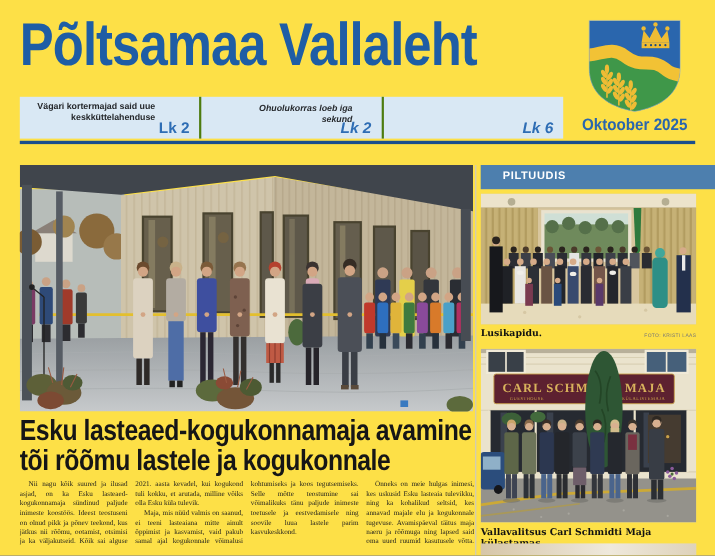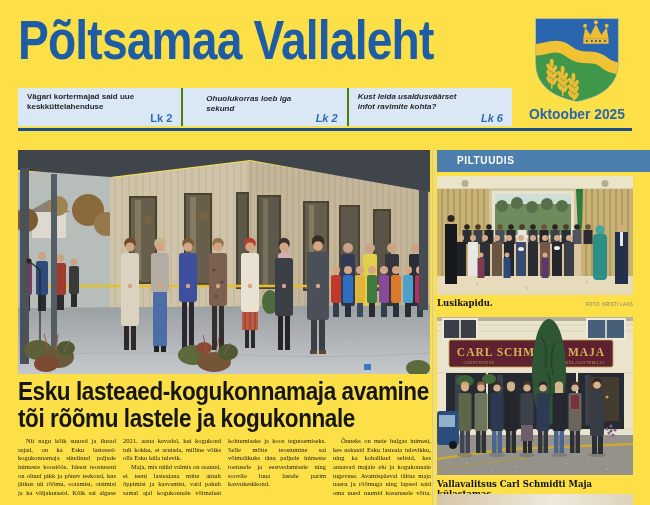--- a/index.html
+++ b/index.html
@@ -9,23 +9,23 @@
   .masthead{position:absolute;left:18px;top:6px;margin:0;font-size:55px;font-weight:bold;
             color:#1e5da5;letter-spacing:-1px;white-space:nowrap;
             transform:scaleX(0.84);transform-origin:left top;line-height:1.25;}
   .coa{position:absolute;left:527px;top:15px;width:100px;height:90px;}
   .issue-date{position:absolute;left:520px;top:105px;width:114px;text-align:center;
               font-size:15px;font-weight:bold;color:#2a66ad;transform:scaleX(0.92);transform-origin:center;}
   
   .teasers{position:absolute;left:18px;top:88px;width:494px;height:38px;background:#d9e8f4;display:flex;}
   .teaser{flex:1;position:relative;padding:4px 8px 3px 9px;}
   .teaser + .teaser{border-left:2px solid #4d7c0f;font-style:italic;}
-  .t-text{display:block;font-size:8px;font-weight:bold;color:#25282c;line-height:1.3;width:78%;}
+  .t-text{display:block;font-size:8px;font-weight:bold;color:#25282c;line-height:1.3;width:78%;text-align:right;}
   .teaser:nth-child(2) .t-text{padding-top:2px;padding-left:14px;}
-  .t-page{position:absolute;right:9px;bottom:2px;font-size:11px;font-weight:bold;color:#2e6db4;padding-left:36px;}
+  .t-page{position:absolute;right:9px;bottom:2px;font-size:14px;font-weight:bold;color:#2e6db4;padding-left:36px;}
   .rule{position:absolute;left:18px;top:128px;width:614px;height:3px;background:#1a4e8c;}
   
   .main-photo{position:absolute;left:18px;top:150px;width:412px;height:224px;}
   .headline{position:absolute;left:18px;top:378px;margin:0;width:480px;font-size:26.5px;
             font-weight:bold;color:#161616;line-height:1.03;letter-spacing:-0.5px;
             transform:scaleX(0.85);transform-origin:left top;white-space:nowrap;}
   .headline span{display:block;}
   .body-cols{position:absolute;left:18px;top:437px;width:413px;height:68px;overflow:hidden;
              column-count:4;column-gap:7px;column-fill:auto;
              font-family:"Liberation Serif",serif;font-size:6.5px;line-height:1.33;
@@ -101,21 +101,20 @@
   <div class="teasers">
     <div class="teaser">
       <span class="t-text">Vägari kortermajad said uue keskküttelahenduse</span>
       <span class="t-page">Lk 2</span>
     </div>
     <div class="teaser">
       <span class="t-text">Ohuolukorras loeb iga sekund</span>
       <span class="t-page">Lk 2</span>
     </div>
     <div class="teaser">
-      <span class="t-text">Kust leida usaldusväärset infot ravimite kohta?</span>
       <span class="t-page">Lk 6</span>
     </div>
   </div>
   <div class="rule"></div>
 
   <div class="main-photo">
     <svg width="412" height="224" viewBox="0 0 412 224" preserveAspectRatio="none">
       <defs>
         <pattern id="wdl" width="7" height="12" patternUnits="userSpaceOnUse">
           <rect width="7" height="12" fill="#cfc4aa"></rect>

